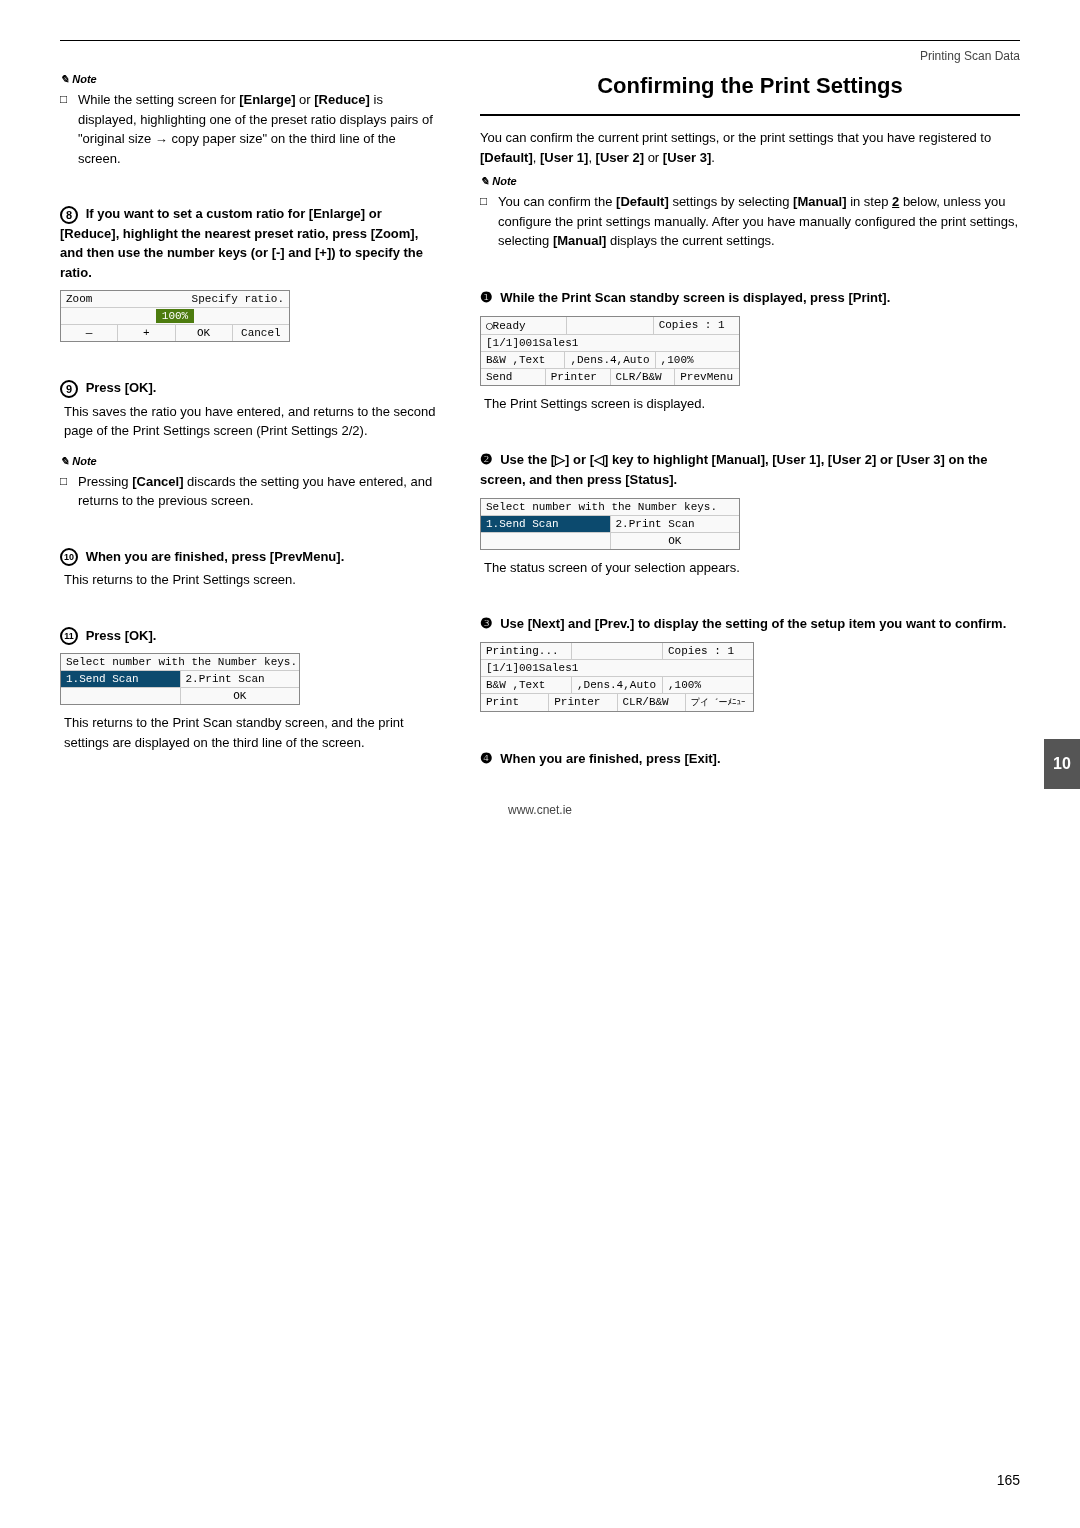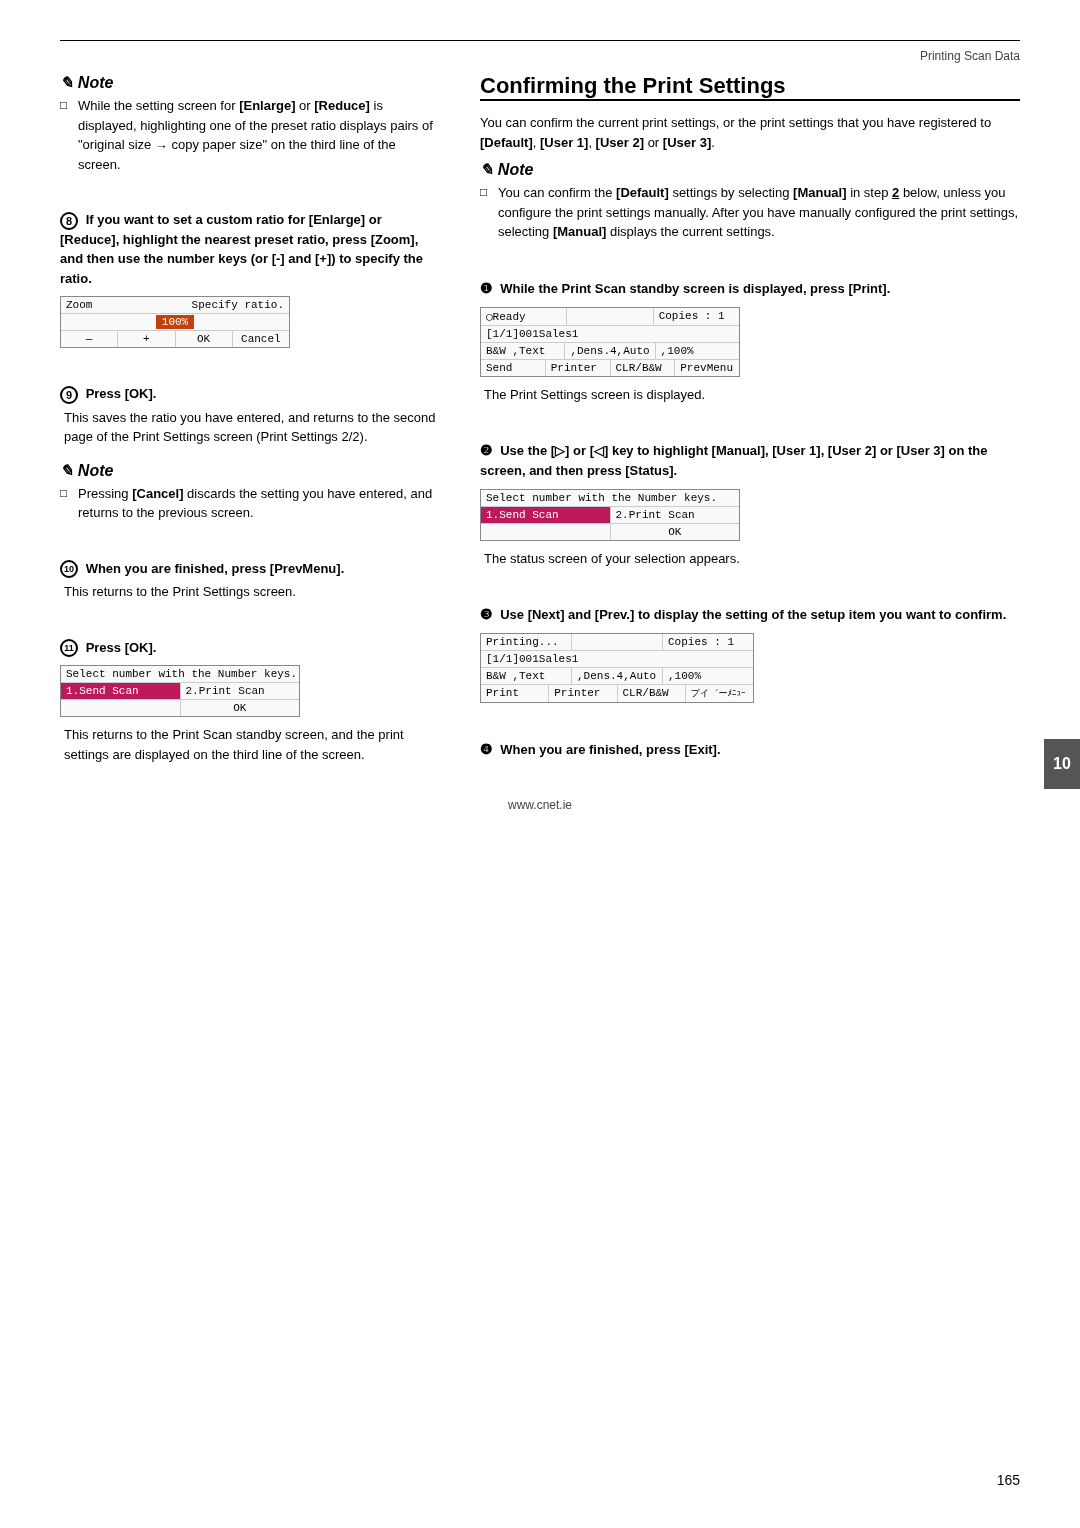--- a/index.html
+++ b/index.html
@@ -50,33 +50,34 @@
 
     .right-col {
       flex: 1;
     }
 
     
     .section-heading {
       font-size: 22px;
       font-weight: bold;
       border-bottom: 2px solid #000;
-      padding-bottom: 0;
+      padding-bottom: 15px;
       margin-bottom: 12px;
+      text-align: center;
     }
 
     
     .note-block {
       margin-bottom: 14px;
     }
 
     .note-title {
       font-style: italic;
       font-weight: bold;
-      font-size: 16px;
+      font-size: 11px;
       margin-bottom: 4px;
     }
 
     .note-title::before {
       content: "✎ ";
     }
 
     .note-list {
       list-style: none;
       padding-left: 0;
@@ -156,21 +157,21 @@
     }
     .screen-cell:last-child {
       border-right: none;
     }
 
     .screen-cell.wide {
       flex: 3;
     }
 
     .screen-cell.highlight {
-      background: #be185d;
+      background: #0c4a6e;
       color: #fff;
       font-family: Liberation Mono, monospace;
     }
 
     
     .zoom-screen {
       border: 1px solid #888;
       font-size: 11px;
       font-family: 'Courier New', Courier, monospace;
       margin: 8px 0;
@@ -267,21 +268,21 @@
           <span>If you want to set a custom ratio for <span class="inline-bold">[Enlarge]</span> or <span class="inline-bold">[Reduce]</span>, highlight the nearest preset ratio, press <span class="inline-bold">[Zoom]</span>, and then use the number keys (or <span class="inline-bold">[-]</span> and <span class="inline-bold">[+]</span>) to specify the ratio.</span>
         </div>
 
         <div class="small-screen-wrapper">
           <div class="zoom-screen">
             <div class="zoom-row">
               <span class="zoom-label">Zoom</span>
               <span class="zoom-value">Specify ratio.</span>
             </div>
             <div class="zoom-row">
-              <span style="flex:1; text-align:center; padding:2px;"><span style="background:#c2410c;color:#fff;padding:1px 6px;">100%</span></span>
+              <span style="flex:1; text-align:center; padding:2px;"><span style="background:#4d7c0f;color:#fff;padding:1px 6px;">100%</span></span>
             </div>
             <div class="zoom-row">
               <span class="screen-cell" style="text-align:center;border-right:1px solid #ccc;">—</span>
               <span class="screen-cell" style="text-align:center;border-right:1px solid #ccc;">+</span>
               <span class="screen-cell" style="text-align:center;border-right:1px solid #ccc;">OK</span>
               <span class="screen-cell" style="text-align:center;">Cancel</span>
             </div>
           </div>
         </div>
       </div>

